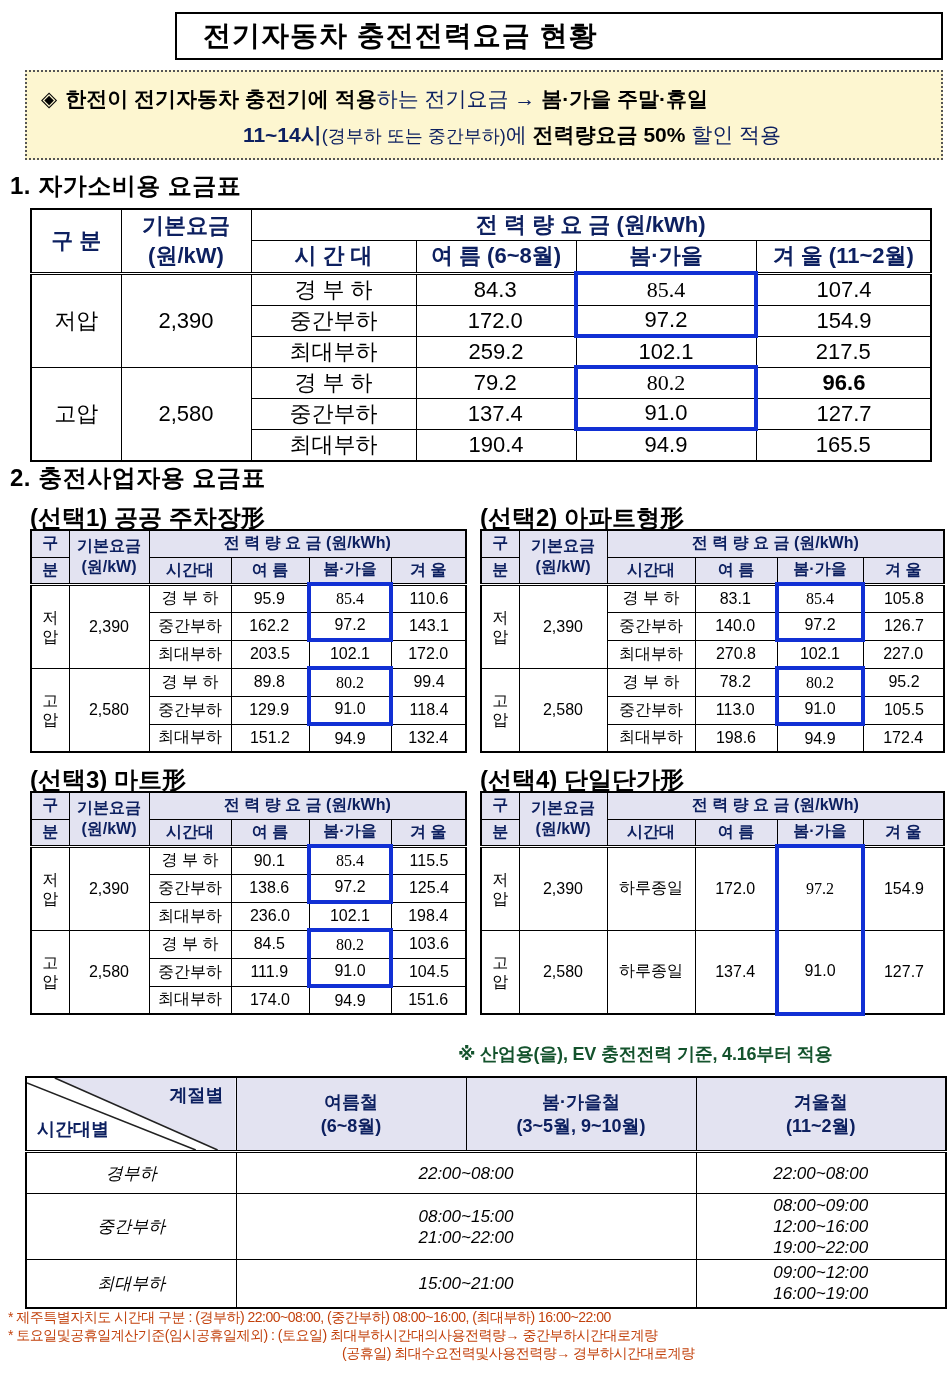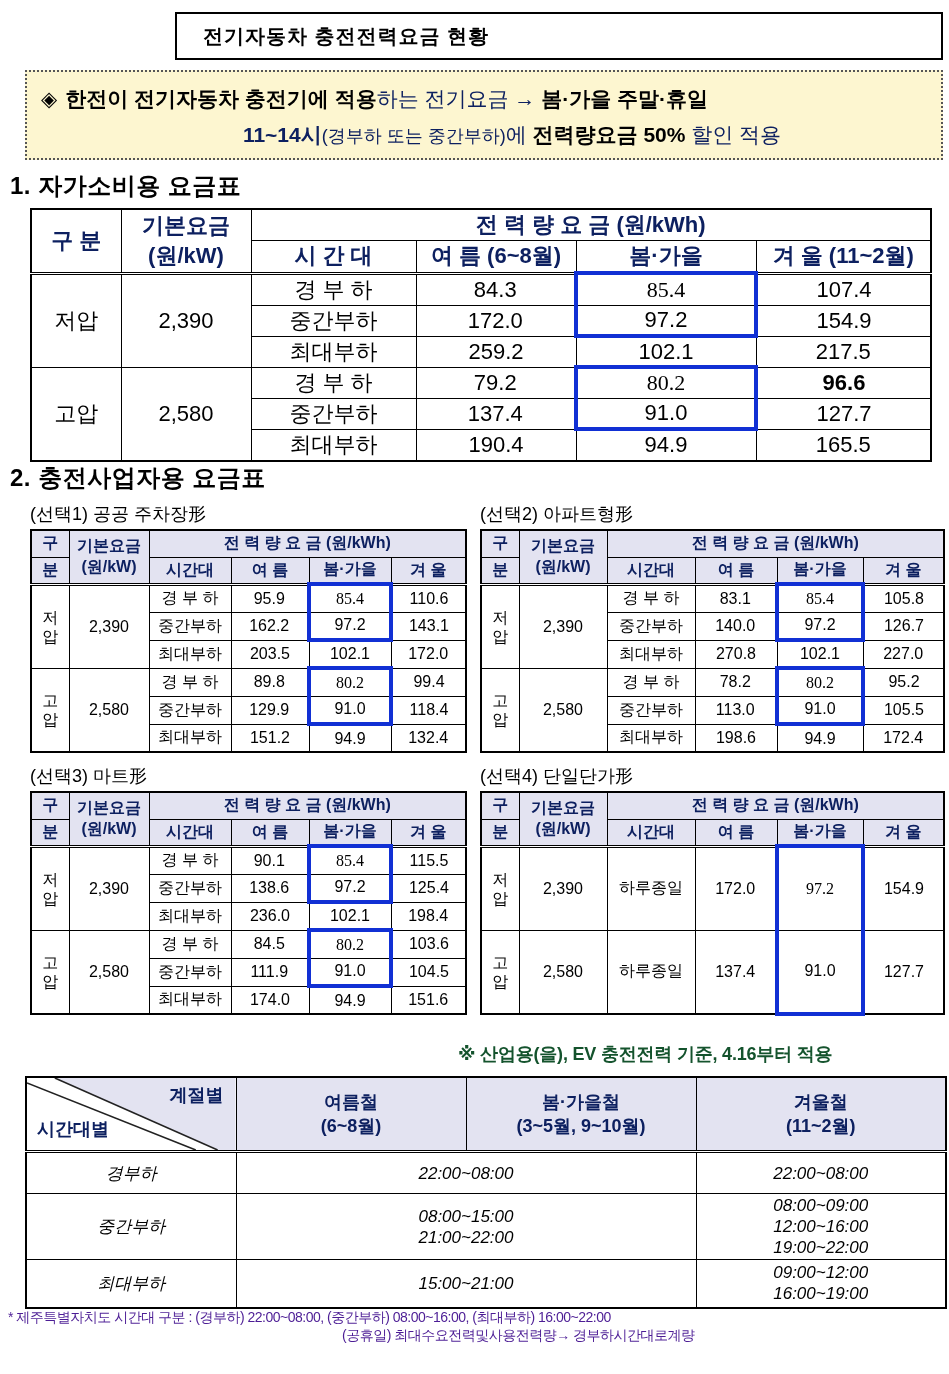--- a/index.html
+++ b/index.html
@@ -3,32 +3,32 @@
 <meta charset="utf-8">
 <style>
   html,body{margin:0;padding:0;background:#fff;}
   .page{position:relative;width:949px;height:1374px;background:#fff;overflow:hidden;
         font-family:"Liberation Sans","DejaVu Sans",sans-serif;color:#000;}
   
   .badge{position:absolute;left:25px;top:14px;width:133px;height:46px;background:#0f5be5;
          border:2px solid #000;color:#fff;font-size:24px;font-weight:bold;
          display:flex;align-items:center;justify-content:center;letter-spacing:2px;}
   .title-box{position:absolute;left:175px;top:12px;width:768px;height:48px;border:2px solid #000;
-         display:flex;align-items:center;padding-left:26px;font-size:20px;font-weight:bold;letter-spacing:1px;box-sizing:border-box;}
+         display:flex;align-items:center;padding-left:26px;font-size:28px;font-weight:bold;letter-spacing:1px;box-sizing:border-box;}
   .notice{position:absolute;left:25px;top:70px;width:918px;height:90px;box-sizing:border-box;
          background:#fdf6d0;border:2px dotted #555;padding:9px 10px 0 14px;
          font-size:21px;color:#0d2060;line-height:36px;}
   .notice b{color:#000;}
   .notice .navy-b{color:#0d2060;font-weight:bold;}
   .notice .paren{font-size:18px;}
   .notice .l2{padding-left:52px;text-align:center;}
   .diamond{margin-right:8px;color:#000;}
   
   .sec-h{position:absolute;left:10px;font-size:24px;font-weight:bold;letter-spacing:0.5px;}
-  .sel-label{position:absolute;font-size:18px;font-weight:normal;}
+  .sel-label{position:absolute;font-size:24px;font-weight:bold;}
   
   table{border-collapse:collapse;table-layout:fixed;background:#fff;position:absolute;}
   th,td{border:1px solid #000;text-align:center;vertical-align:middle;padding:0;overflow:hidden;}
   thead th{color:#0d2060;font-weight:bold;}
   thead{border-bottom:3px double #000;}
   .dot{border-top:1px dotted #666;}
   .vd{border-left:1px dotted #666;}
   tbody.g1{border-bottom:1px solid #000;}
   .bold{font-weight:bold;}
   
@@ -48,21 +48,21 @@
   
   .t3{left:25px;top:1076px;border:2px solid #000;font-size:17px;}
   .t3 thead th{background:#e3e3f1;font-size:18px;height:72px;}
   .t3 td{line-height:21px;font-style:italic;}
   .corner{position:relative;background:#fff !important;padding:0;}
   .corner svg{position:absolute;left:0;top:0;width:100%;height:100%;}
   .corner .c-top{position:absolute;top:5px;right:12px;z-index:2;}
   .corner .c-bot{position:absolute;bottom:9px;left:10px;z-index:2;}
   .s3note{position:absolute;left:458px;top:1042px;font-size:18px;color:#14532d;font-weight:bold;letter-spacing:-0.2px;}
   
-  .footnotes{position:absolute;left:8px;top:1308px;font-size:14px;line-height:18px;letter-spacing:-0.5px;color:#4c1d95;}
+  .footnotes{position:absolute;left:8px;top:1308px;font-size:14px;line-height:18px;letter-spacing:-0.5px;color:#c2410c;}
   .footnotes .fn3{padding-left:334px;}
 </style>
 </head>
 <body>
 
 <div class="page">
 
   <div class="title-box">전기자동차 충전전력요금 현황</div>
 
   <div class="notice">
@@ -471,16 +471,17 @@
         <td>
           <div>09:00~12:00</div>
           <div>16:00~19:00</div>
         </td>
       </tr>
     </tbody>
   </table>
 
   <div class="footnotes">
     <div>* 제주특별자치도 시간대 구분 : (경부하) 22:00~08:00, (중간부하) 08:00~16:00, (최대부하) 16:00~22:00</div>
+    <div>* 토요일및공휴일계산기준(임시공휴일제외) : (토요일) 최대부하시간대의사용전력량→ 중간부하시간대로계량</div>
     <div class="fn3">(공휴일) 최대수요전력및사용전력량→ 경부하시간대로계량</div>
   </div>
 
 </div>
 
 </body></html>

